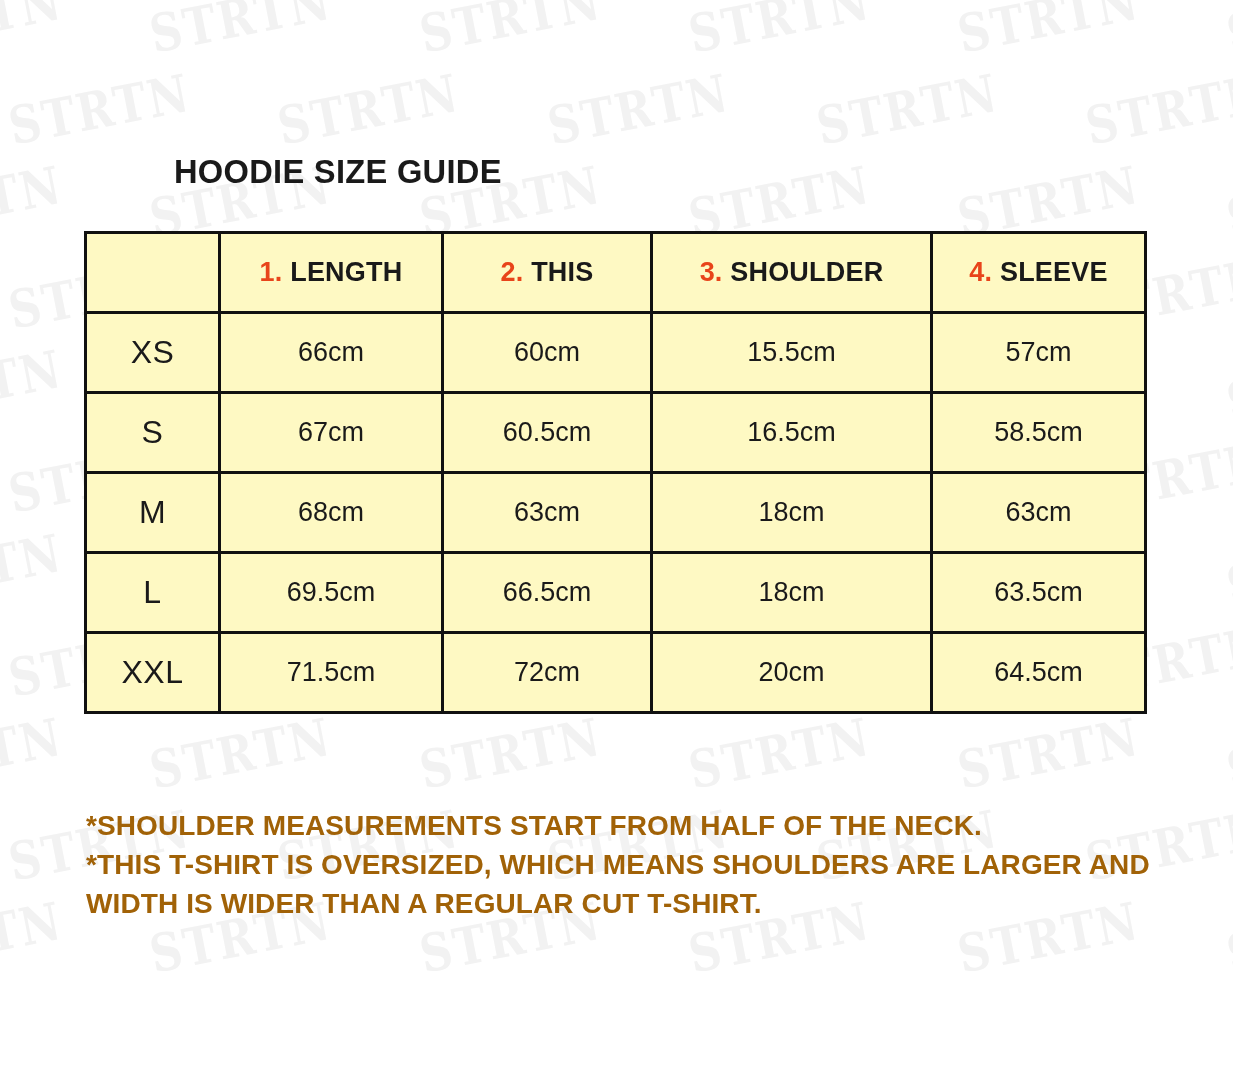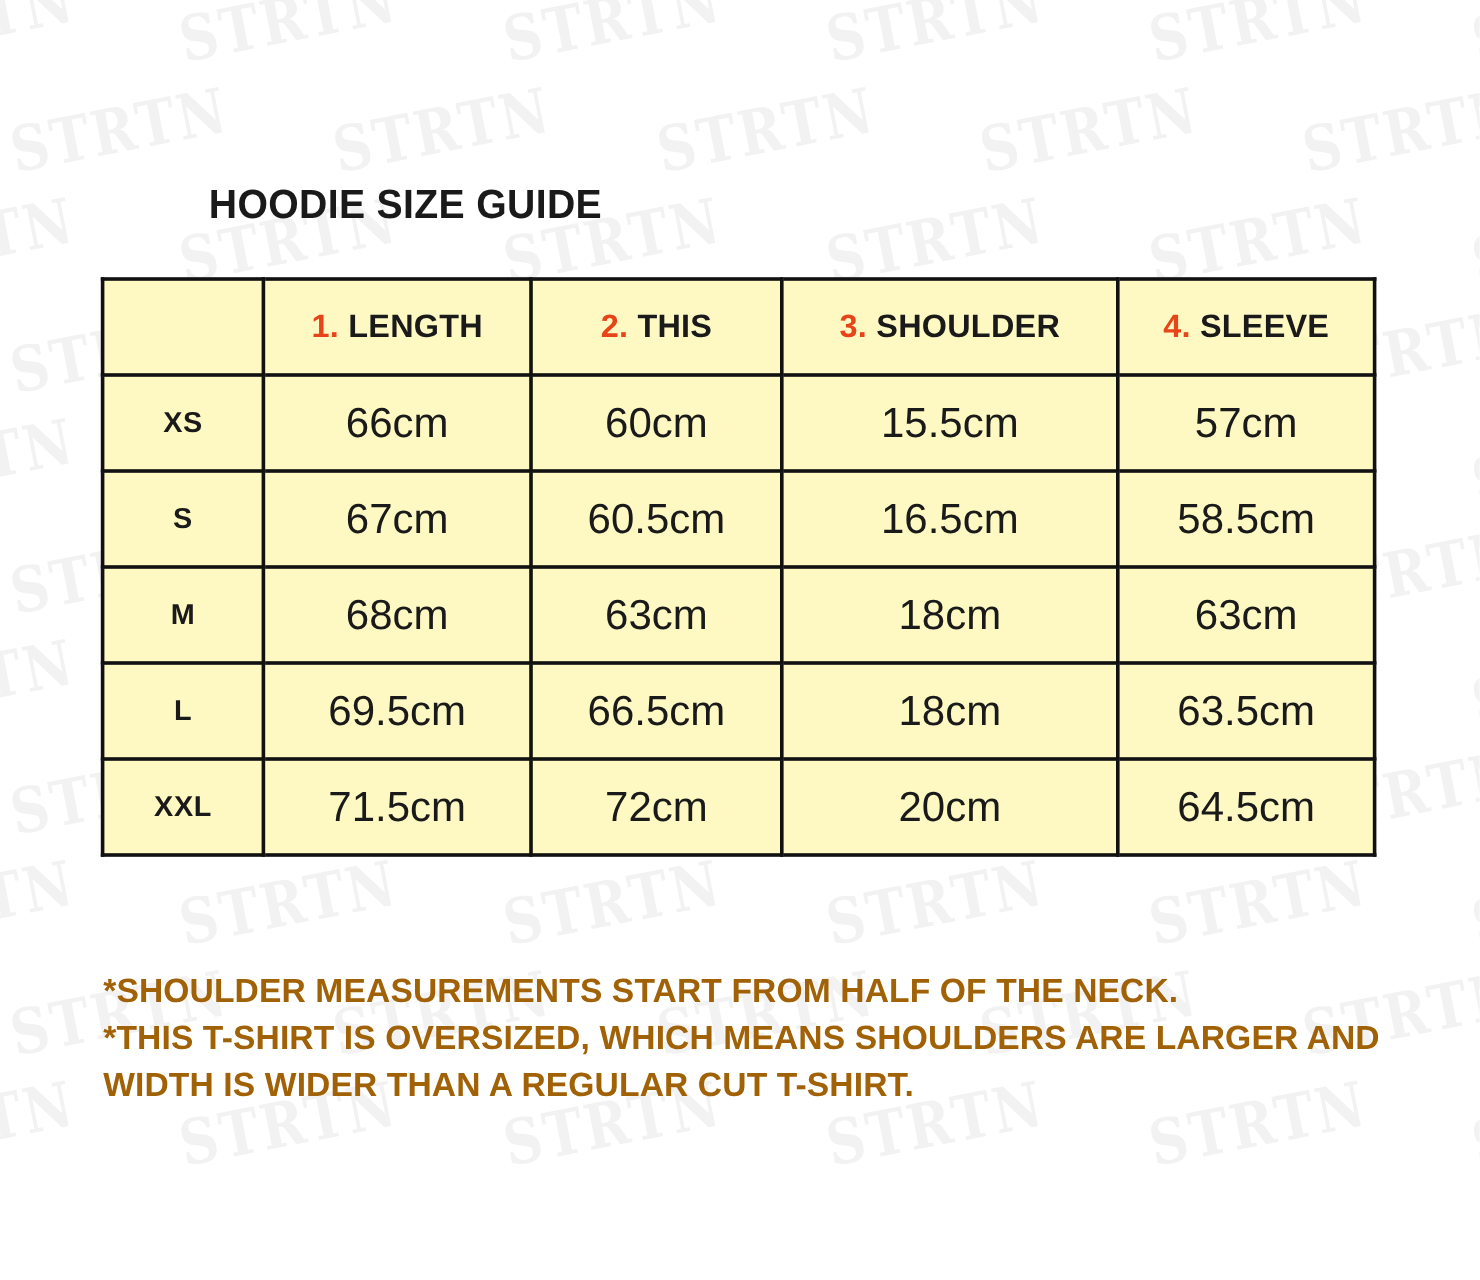--- a/index.html
+++ b/index.html
@@ -100,26 +100,26 @@
     font-size: 27px;
     font-weight: 700;
     letter-spacing: 0.2px;
     white-space: nowrap;
   }
   th .num {
     color: #e8441a;
     font-weight: 700;
   }
   td.size-cell {
-    font-size: 24px;
-    font-weight: 700;
+    font-size: 32px;
+    font-weight: 400;
     letter-spacing: 0.5px;
   }
   td.val-cell {
-    font-size: 35px;
+    font-size: 27px;
     font-weight: 400;
   }
   
   th.corner-cell {
     border: none;
     background: transparent;
   }
 
   
   #footnotes {

